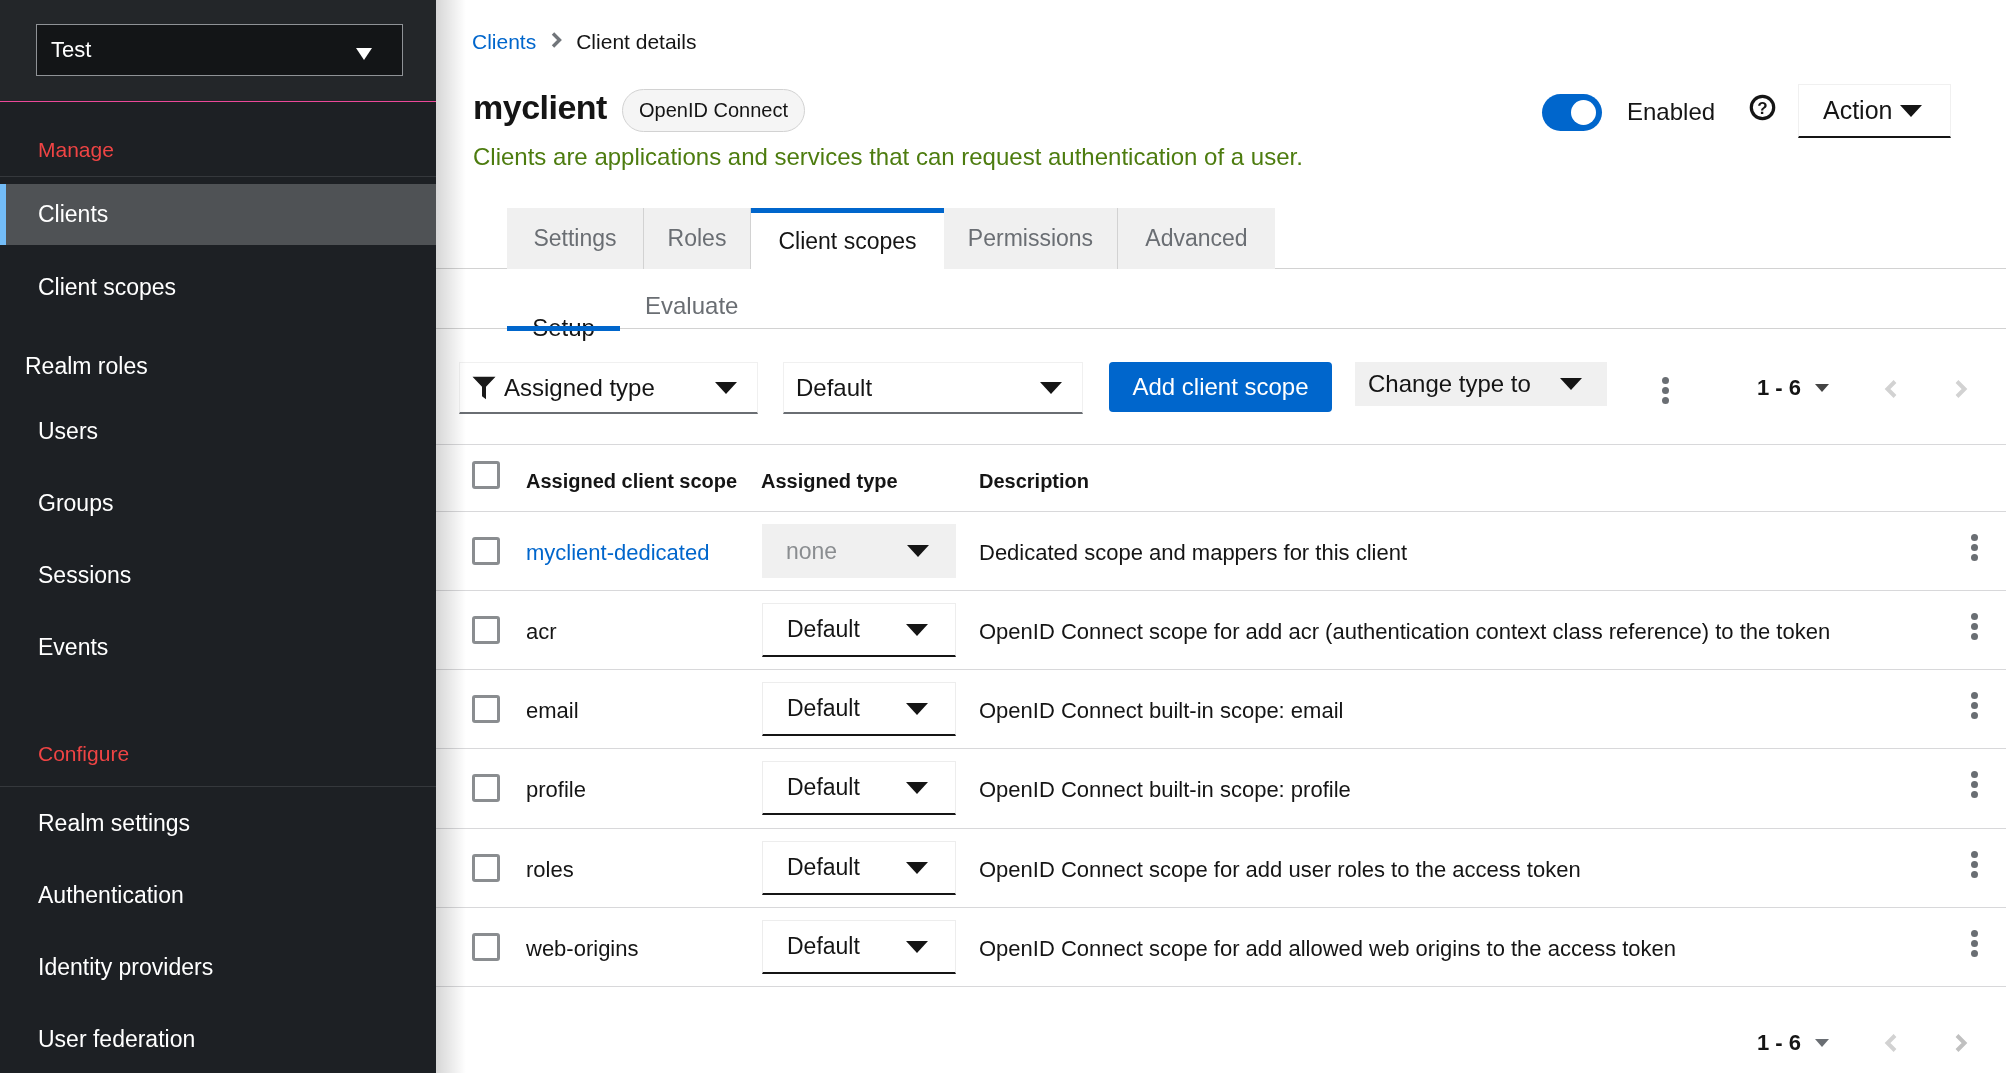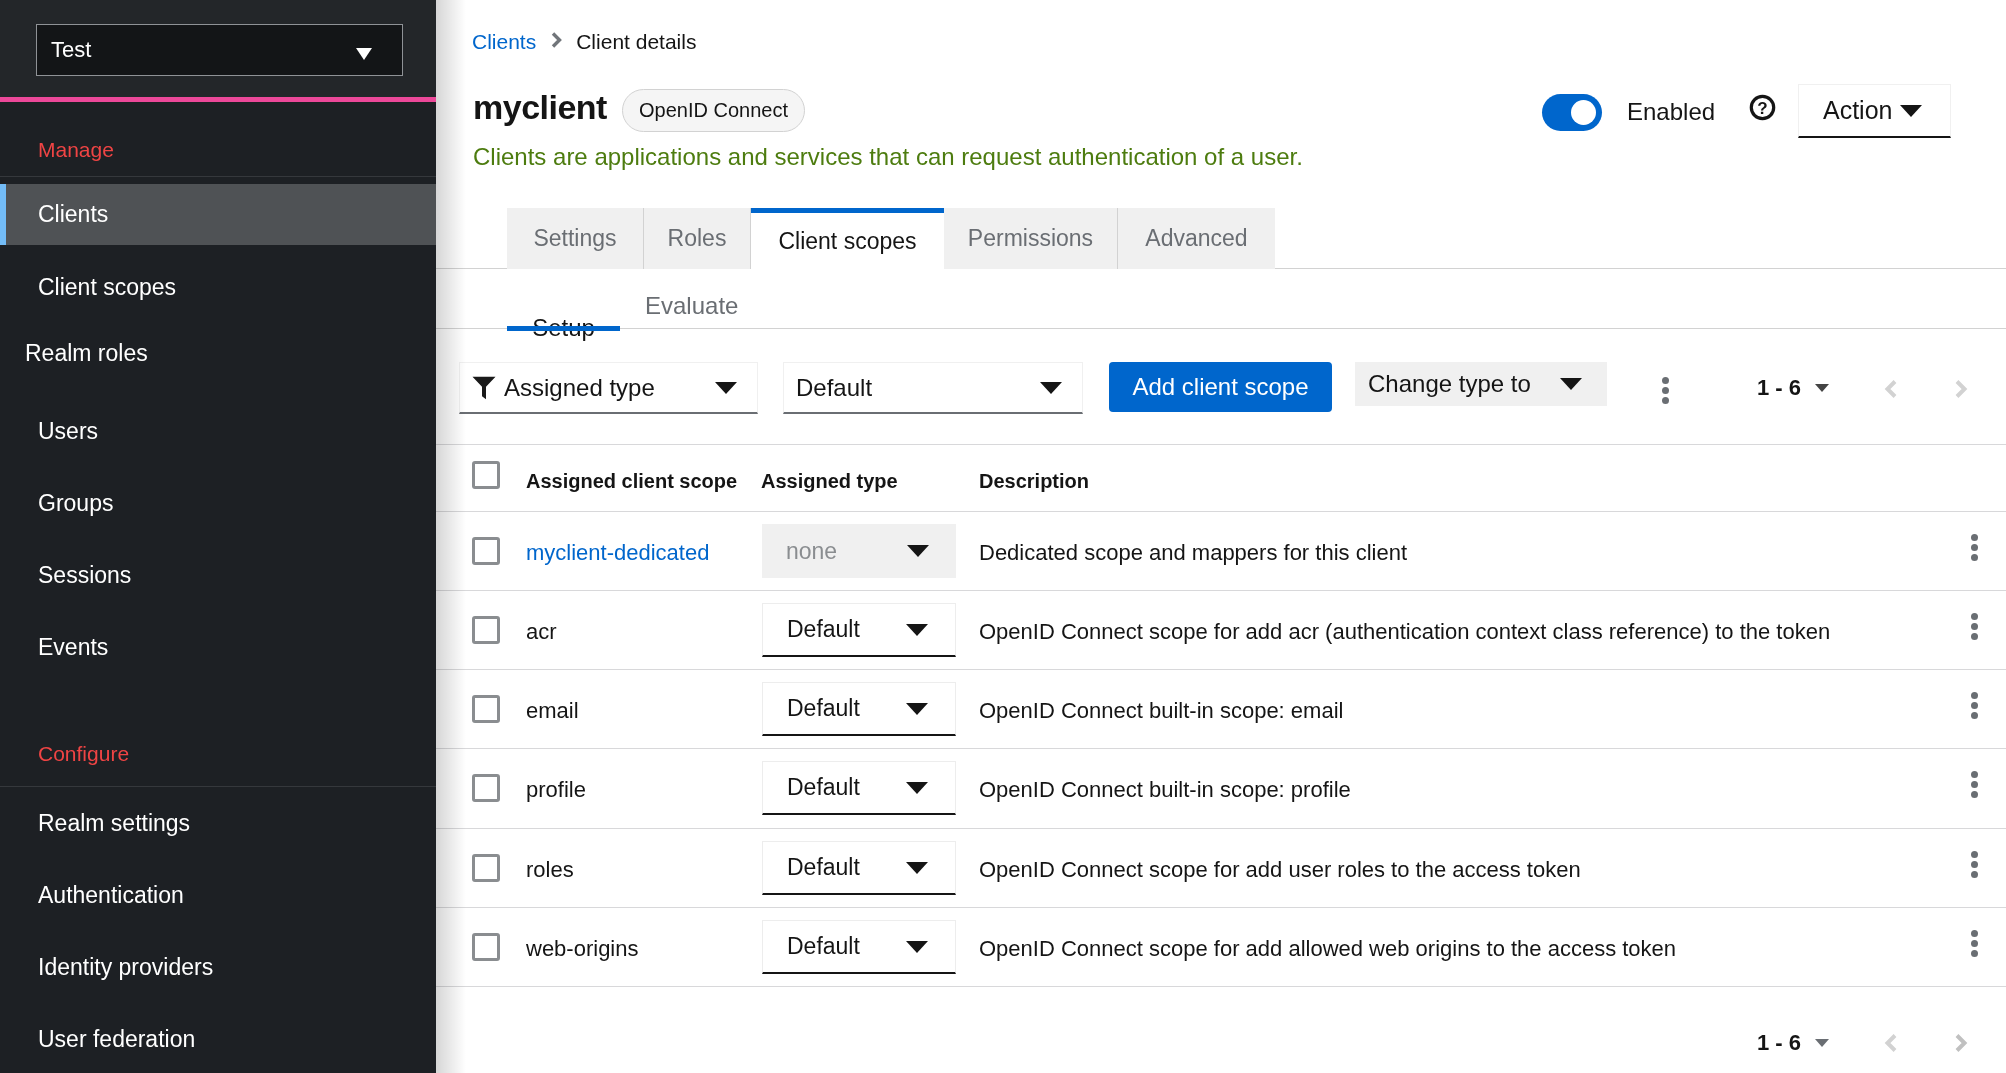--- a/index.html
+++ b/index.html
@@ -1,19 +1,19 @@
 <!DOCTYPE html>
 <html><head>
 <meta charset="utf-8">
 <style>
 * { margin:0; padding:0; box-sizing:border-box; }
 html,body { width:2006px; height:1073px; overflow:hidden; background:#fff;
   font-family:"Liberation Sans", sans-serif; color:#151515; }
 #sidebar { position:absolute; left:0; top:0; width:436px; height:1073px; background:#1d2024; }
-#sbhead { position:absolute; left:0; top:0; width:436px; height:102px; background:#232629; border-bottom:5px solid #ec4899; }
+#sbhead { position:absolute; left:0; top:0; width:436px; height:102px; background:#232629; border-bottom:1px solid #ec4899; }
 #realmbox { position:absolute; left:36px; top:24px; width:367px; height:52px; border:1px solid #8f9296; background:#131517; display:flex; align-items:center; }
 #realmbox .t { color:#fff; font-size:22px; margin-left:14px; }
 #realmbox .caret { position:absolute; right:30px; top:23px; width:0; height:0; border-left:8px solid transparent; border-right:8px solid transparent; border-top:12px solid #fff; }
 .navlabel { position:absolute; left:38px; color:#ef4444; font-size:21px; height:30px; display:flex; align-items:center; }
 .sline { position:absolute; left:0; width:436px; height:1px; background:#35383c; }
 .navitem { position:absolute; left:0; width:436px; height:72px; display:flex; align-items:center; padding-left:38px; color:#fff; font-size:23px; }
 .navitem.sel { background:#4f5255; border-left:6px solid #73bcf7; padding-left:32px; }
 #main { position:absolute; left:436px; top:0; width:1570px; height:1073px; background:#fff; }
 #shadow { position:absolute; left:0; top:0; width:30px; height:1073px;
   background:linear-gradient(to right, rgba(0,0,0,0.16), rgba(0,0,0,0)); pointer-events:none; z-index:50; }
@@ -86,21 +86,21 @@
   <div id="sbhead">
       <div id="realmbox">
         <span class="t">Test</span>
         <span class="caret"></span>
       </div>
     </div>
   <div class="navlabel" style="top:135px;">Manage</div>
   <div class="sline" style="top:176px;"></div>
   <div class="navitem sel" style="top:184px; height:61px;">Clients</div>
   <div class="navitem" style="top:251px;">Client scopes</div>
-  <div class="navitem" style="top:317px;padding-left:25px;">Realm roles</div>
+  <div class="navitem" style="top:330px;padding-left:25px;">Realm roles</div>
   <div class="navitem" style="top:395px;">Users</div>
   <div class="navitem" style="top:467px;">Groups</div>
   <div class="navitem" style="top:539px;">Sessions</div>
   <div class="navitem" style="top:611px;">Events</div>
   <div class="navlabel" style="top:739px;">Configure</div>
   <div class="sline" style="top:786px;"></div>
   <div class="navitem" style="top:787px;">Realm settings</div>
   <div class="navitem" style="top:859px;">Authentication</div>
   <div class="navitem" style="top:931px;">Identity providers</div>
   <div class="navitem" style="top:1003px;">User federation</div>

